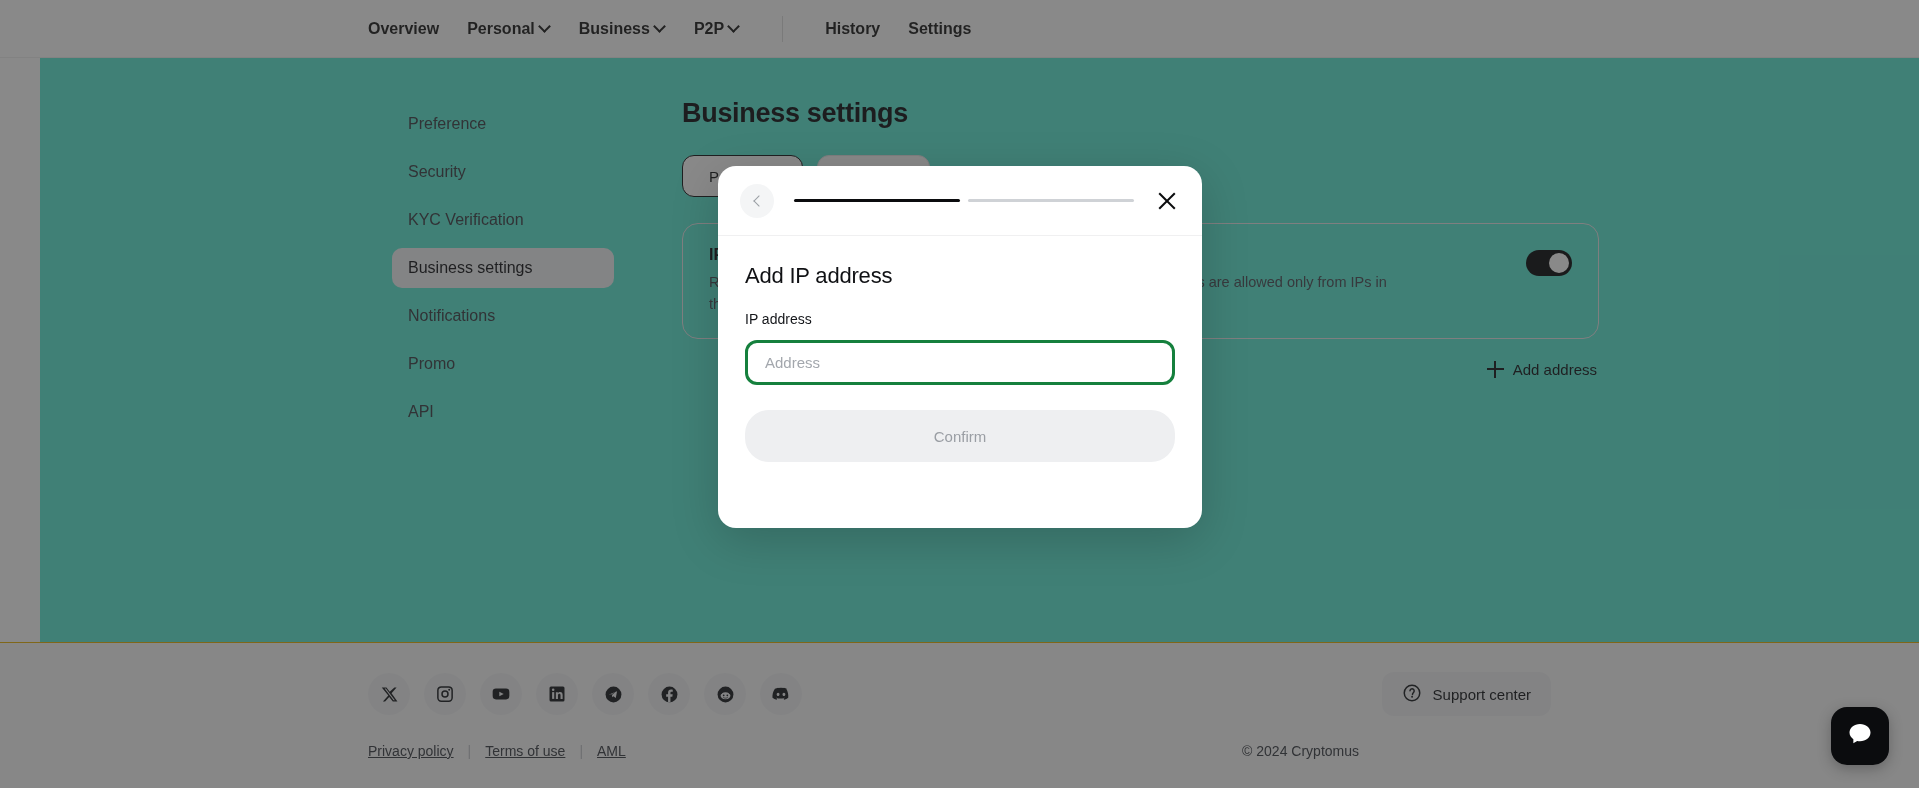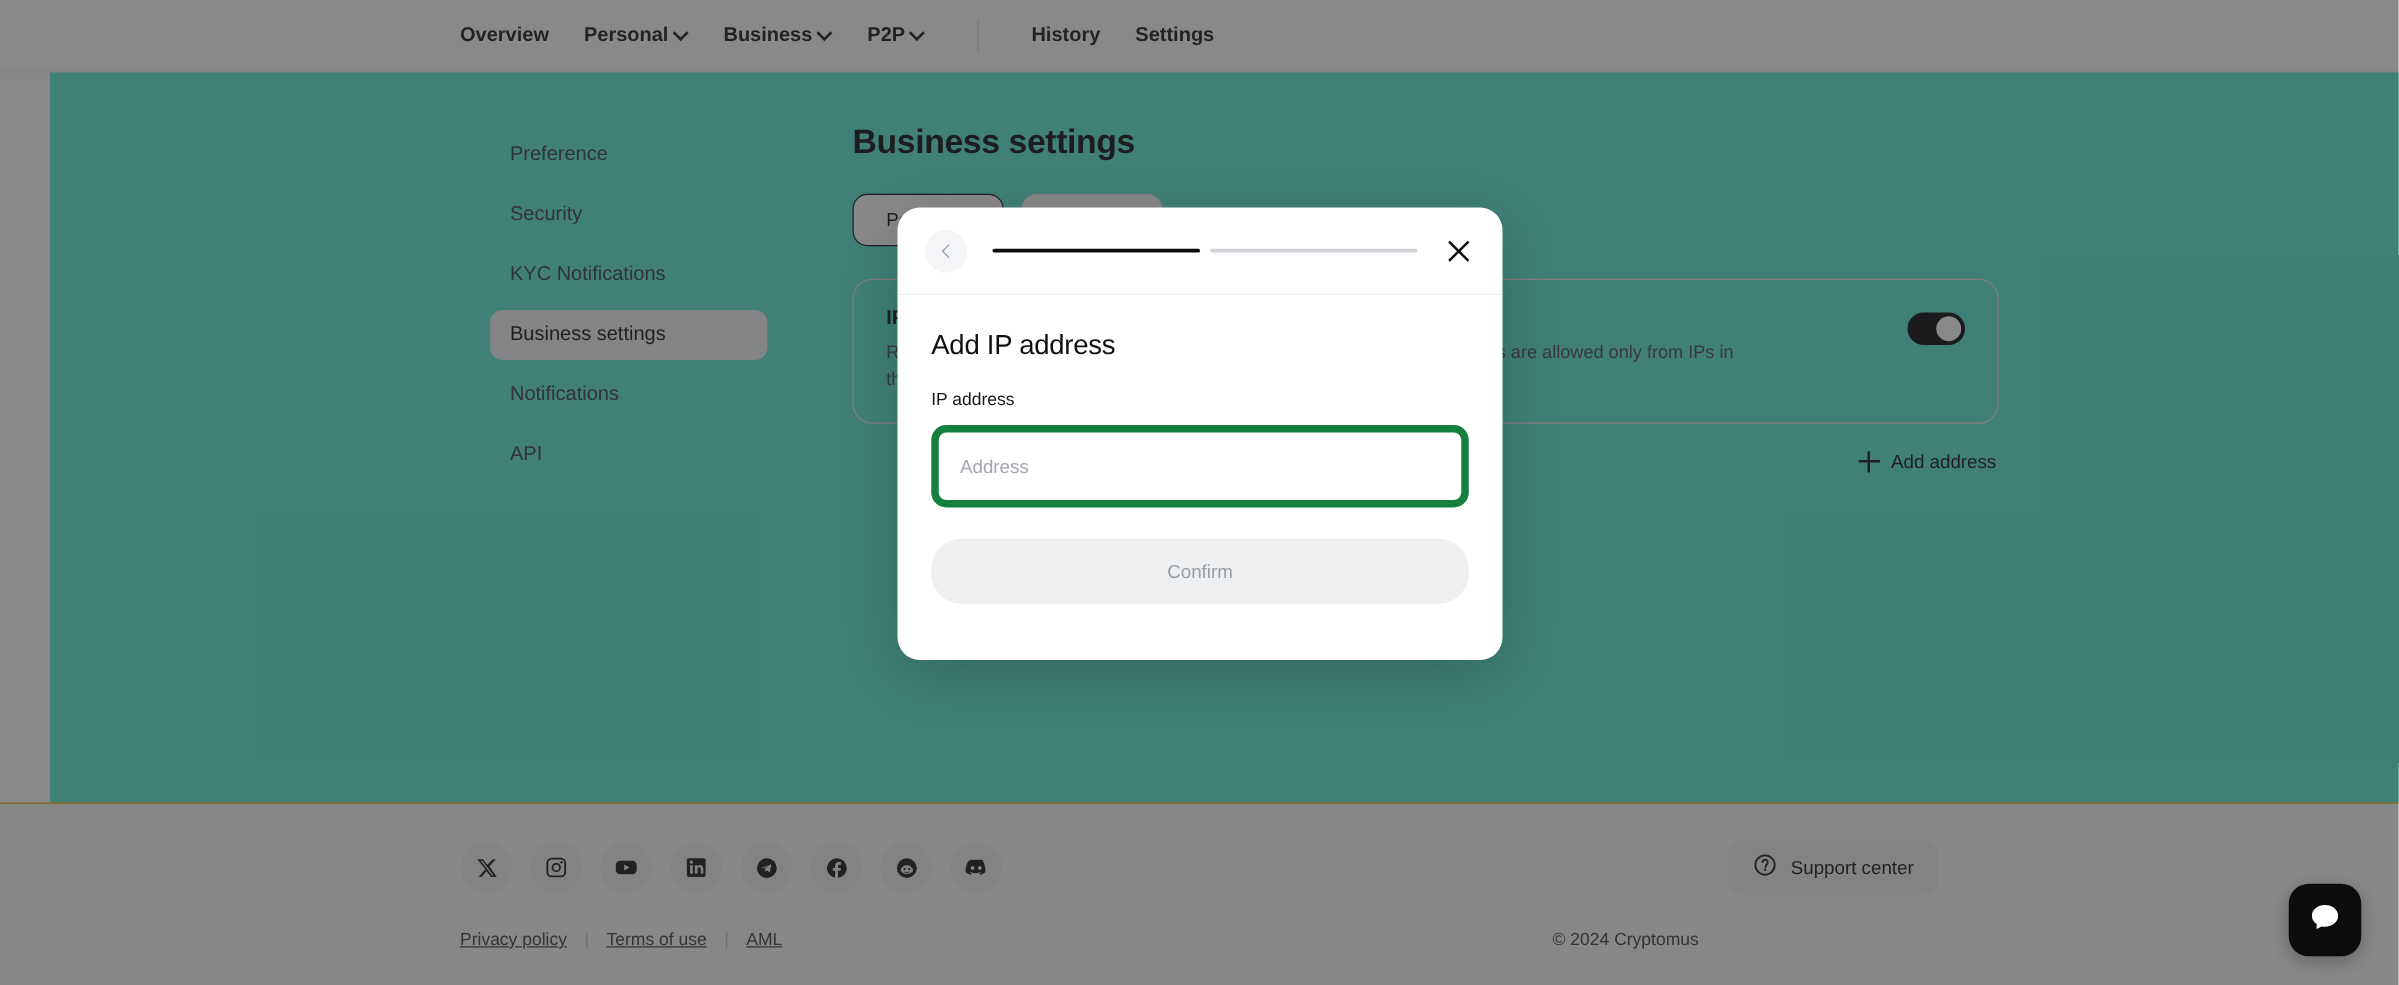--- a/index.html
+++ b/index.html
@@ -356,22 +356,22 @@
     margin-bottom: 22px;
   }
   .field-label {
     font-size: 14px;
     font-weight: 400;
     color: #14161a;
     margin-bottom: 13px;
   }
   .text-input {
     width: 100%;
-    height: 66px;
-    border: 6px solid #15803d;
+    height: 45px;
+    border: 3px solid #15803d;
     border-radius: 12px;
     padding: 0 17px;
     font-size: 15px;
     color: #14161a;
     font-family: "Liberation Sans", sans-serif;
     outline: none;
     background: #fff;
   }
   .text-input::placeholder { color: #a3a7ad; }
   .confirm-btn {
@@ -438,27 +438,30 @@
   <div class="page">
 
     <div class="sidebar">
       <div class="side-item">
         <span>Preference</span>
       </div>
       <div class="side-item">
         <span>Security</span>
       </div>
       <div class="side-item">
-        <span>KYC Notifications</span>
+        <span>KYC Verification</span>
       </div>
       <div class="side-item active">
         <span>Business settings</span>
       </div>
       <div class="side-item">
         <span>Notifications</span>
+      </div>
+      <div class="side-item">
+        <span>Promo</span>
       </div>
       <div class="side-item">
         <span>API</span>
       </div>
     </div>
 
     <div class="content">
       <div class="page-title">Business settings</div>
 
       <div class="tabs">

